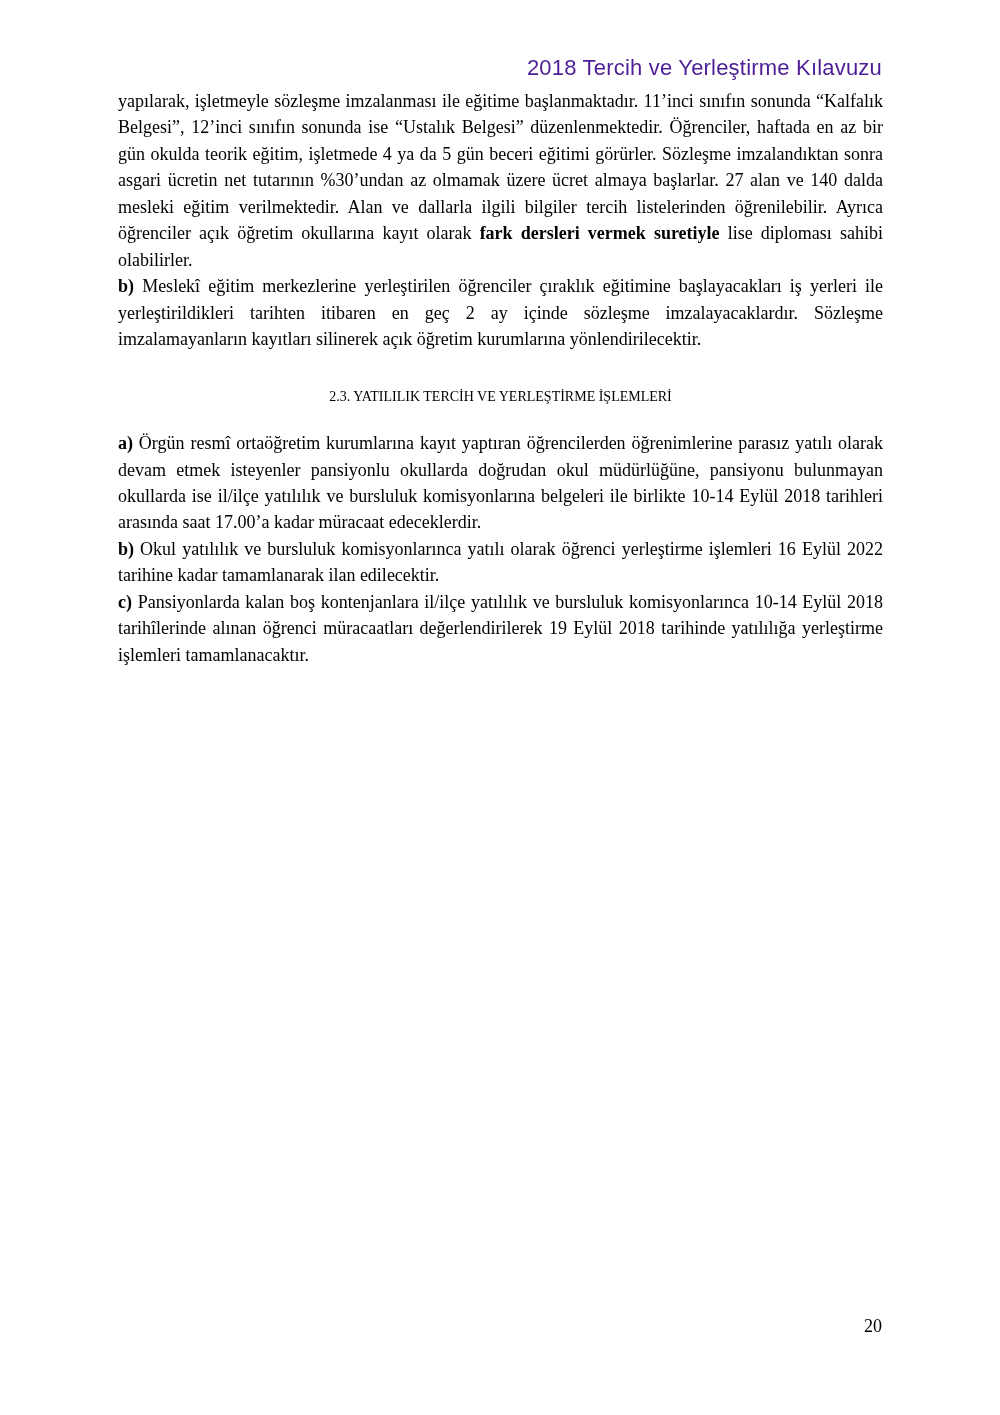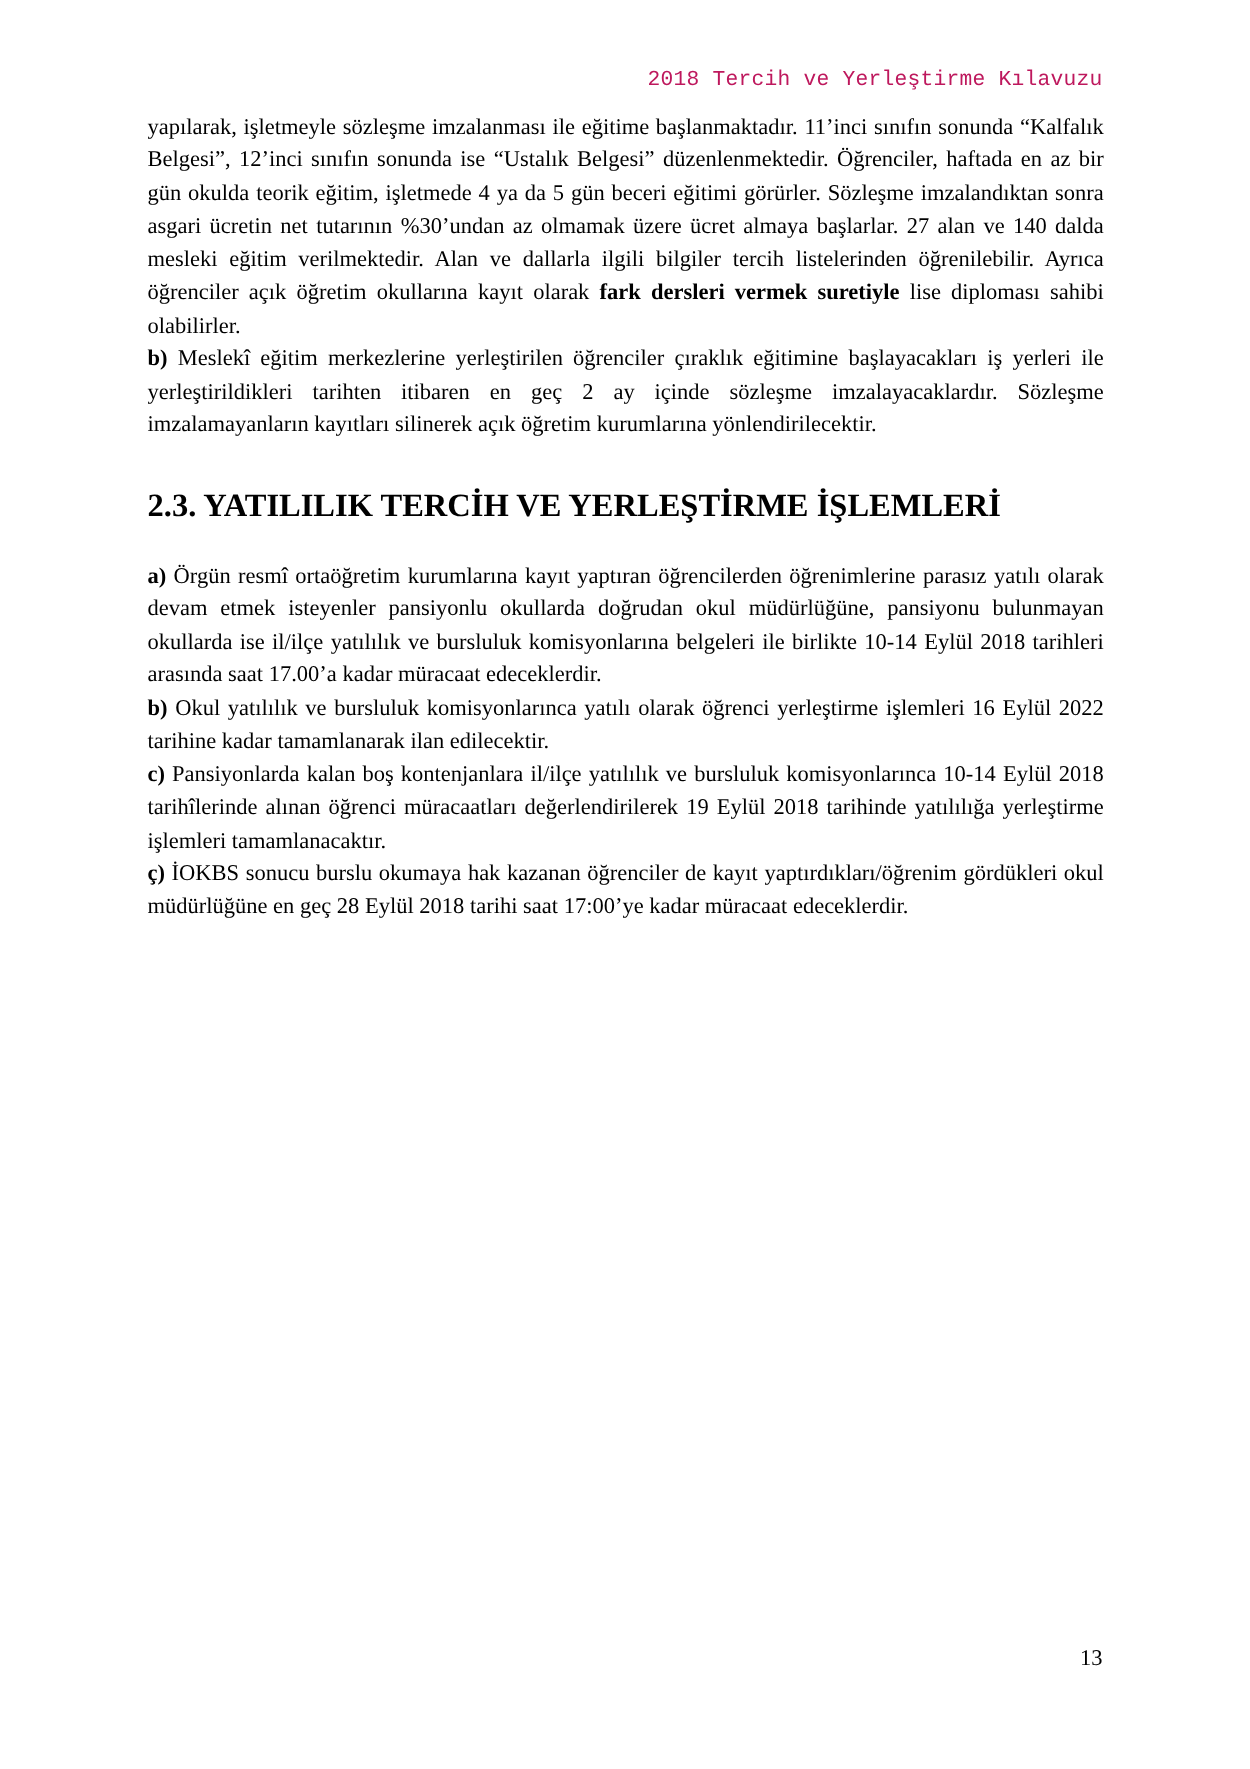--- a/index.html
+++ b/index.html
@@ -17,23 +17,23 @@
     position: relative;
     width: 1000px;
     height: 1415px;
     box-sizing: border-box;
     padding: 0;
   }
   .header {
     position: absolute;
     top: 55px;
     right: 118px;
-    font-family: Liberation Mono, monospace;
-    font-size: 17px;
-    color: #be185d;
+    font-family: Liberation Sans, sans-serif;
+    font-size: 22px;
+    color: #4c1d95;
     letter-spacing: 0.2px;
   }
   .content {
     position: absolute;
     top: 88px;
     left: 118px;
     width: 765px;
   }
   p.body-text {
     margin: 0;
@@ -44,24 +44,24 @@
     hyphens: none;
   }
   p.body-text + p.body-text {
     margin-top: 0;
   }
   .bold {
     font-weight: bold;
   }
   h2.section-title {
     margin: 34px 0 0 0;
-    font-size: 26px;
-    font-weight: bold;
+    font-size: 14px;
+    font-weight: normal;
     line-height: 1.4;
-    text-align: left;
+    text-align: center;
   }
   .section-block {
     margin-top: 24px;
   }
   .closing {
     margin-top: 136px;
     font-size: 19.2px;
     font-style: italic;
     font-weight: bold;
     line-height: 1.5;
@@ -87,21 +87,20 @@
     <p class="body-text"><span>yapılarak, işletmeyle sözleşme imzalanması ile eğitime başlanmaktadır. 11’inci sınıfın sonunda “Kalfalık Belgesi”, 12’inci sınıfın sonunda ise “Ustalık Belgesi” düzenlenmektedir. Öğrenciler, haftada en az bir gün okulda teorik eğitim, işletmede 4 ya da 5 gün beceri eğitimi görürler. Sözleşme imzalandıktan sonra asgari ücretin net tutarının %30’undan az olmamak üzere ücret almaya başlarlar. 27 alan ve 140 dalda mesleki eğitim verilmektedir. Alan ve dallarla ilgili bilgiler tercih listelerinden öğrenilebilir. Ayrıca öğrenciler açık öğretim okullarına kayıt olarak </span><span class="bold">fark dersleri vermek suretiyle</span><span> lise diploması sahibi olabilirler.</span></p>
 
     <p class="body-text"><span class="bold">b)</span><span> Meslekî eğitim merkezlerine yerleştirilen öğrenciler çıraklık eğitimine başlayacakları iş yerleri ile yerleştirildikleri tarihten itibaren en geç 2 ay içinde sözleşme imzalayacaklardır. Sözleşme imzalamayanların kayıtları silinerek açık öğretim kurumlarına yönlendirilecektir.</span></p>
 
     <h2 class="section-title">2.3. YATILILIK TERCİH VE YERLEŞTİRME İŞLEMLERİ</h2>
 
     <div class="section-block">
       <p class="body-text"><span class="bold">a)</span><span> Örgün resmî ortaöğretim kurumlarına kayıt yaptıran öğrencilerden öğrenimlerine parasız yatılı olarak devam etmek isteyenler pansiyonlu okullarda doğrudan okul müdürlüğüne, pansiyonu bulunmayan okullarda ise il/ilçe yatılılık ve bursluluk komisyonlarına belgeleri ile birlikte 10-14 Eylül 2018 tarihleri arasında saat 17.00’a kadar müracaat edeceklerdir.</span></p>
       <p class="body-text"><span class="bold">b)</span><span> Okul yatılılık ve bursluluk komisyonlarınca yatılı olarak öğrenci yerleştirme işlemleri 16 Eylül 2022 tarihine kadar tamamlanarak ilan edilecektir.</span></p>
       <p class="body-text"><span class="bold">c)</span><span> Pansiyonlarda kalan boş kontenjanlara il/ilçe yatılılık ve bursluluk komisyonlarınca 10-14 Eylül 2018 tarihîlerinde alınan öğrenci müracaatları değerlendirilerek 19 Eylül 2018 tarihinde yatılılığa yerleştirme işlemleri tamamlanacaktır.</span></p>
-      <p class="body-text"><span class="bold">ç)</span><span> İOKBS sonucu burslu okumaya hak kazanan öğrenciler de kayıt yaptırdıkları/öğrenim gördükleri okul müdürlüğüne en geç 28 Eylül 2018 tarihi saat 17:00’ye kadar müracaat edeceklerdir.</span></p>
     </div>
 
 
   </div>
 
-  <div class="page-number">13</div>
+  <div class="page-number">20</div>
 
 </div>
 
 </body></html>

